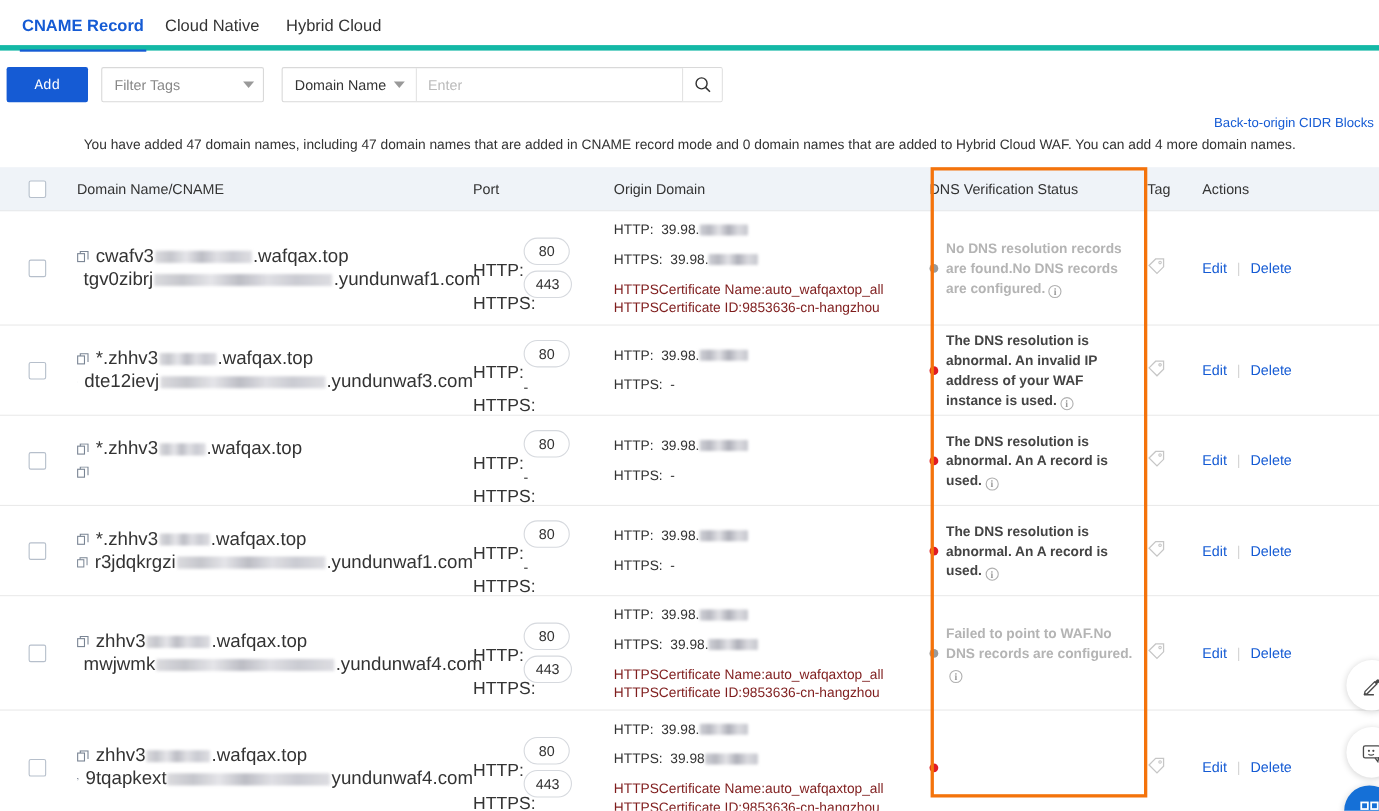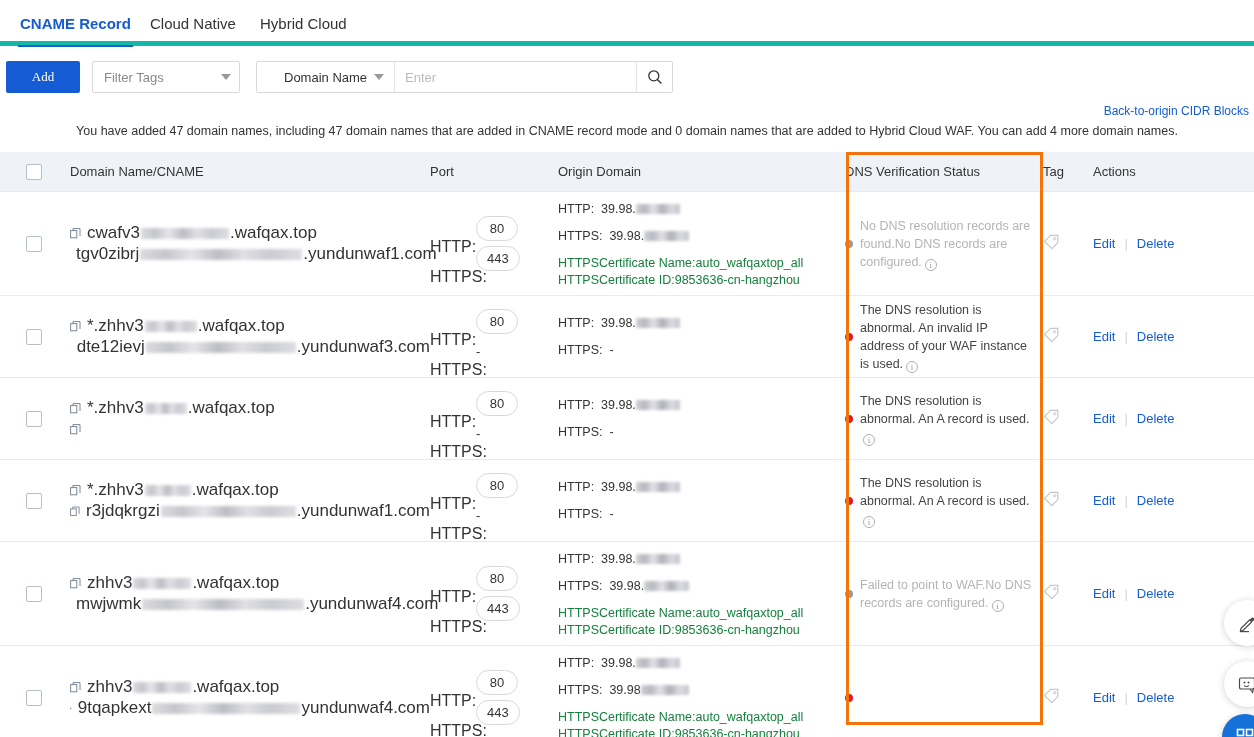--- a/index.html
+++ b/index.html
@@ -31,36 +31,36 @@
   }
   .tab-0 { left: 18px; }
   .tab-1 { left: 148px; }
   .tab-2 { left: 258px; }
 
   
   .toolbar { position: absolute; top: 61px; left: 6px; display: flex; align-items: center; }
   .btn-add {
     width: 74px; height: 32px; background: #155bd4; color: #fff;
     border: none; border-radius: 2px; font-size: 13px; cursor: pointer;
-    font-family: Liberation Serif, serif;
+    font-family: Liberation Mono, monospace;
     display:flex; align-items:center; justify-content:center;
   }
   .select-box {
     margin-left: 12px; width: 148px; height: 32px; border: 1px solid #d9d9d9;
     border-radius: 2px; background: #fff; display: flex; align-items: center;
     padding: 0 8px 0 11px; cursor: pointer; position: relative;
   }
   .select-box .lbl { font-size: 13px; color: #888; flex: 1; }
   .chev {
     width: 0; height: 0; border-left: 5px solid transparent;
     border-right: 5px solid transparent; border-top: 6px solid #999;
   }
   .search-group {
     margin-left: 16px; display: flex; align-items: center; height: 32px;
-    border: 1px solid #d9d9d9; border-radius: 2px; background: #fff; padding-left: 16px;
+    border: 1px solid #d9d9d9; border-radius: 2px; background: #fff;
   }
   .search-sel {
     height: 30px; display: flex; align-items: center; gap: 7px;
     padding: 0 10px 0 11px; border-right: 1px solid #e3e3e3; cursor: pointer;
   }
   .search-sel .lbl { font-size: 13px; color: #333; }
   .search-input {
     border: none; outline: none; height: 30px; width: 241px;
     padding: 0 10px; font-size: 13px; color: #333;
     font-family: "Liberation Sans", sans-serif; background: transparent;
@@ -127,27 +127,27 @@
   .port-pill {
     min-width: 42px; height: 25px; padding: 0 10px; border: 1px solid #d6d9de;
     border-radius: 14px; display: inline-flex; align-items: center;
     justify-content: center; font-size: 13px; color: #333; background: #fff;
   }
   .port-dash { font-size: 13px; color: #333; }
 
   
   .og-line { font-size: 12.5px; color: #333; line-height: 20px; white-space: nowrap; }
   .og-line.sp { margin-top: 7px; }
-  .og-cert { font-size: 12.5px; color: #15803d; line-height: 17px; white-space: nowrap; }
+  .og-cert { font-size: 12.5px; color: #7f1d1d; line-height: 17px; white-space: nowrap; }
   .og-cert.first { margin-top: 9px; }
 
   
   .dns-wrap { display: flex; align-items: center; gap: 7px; padding-right: 8px; }
   .dot { width: 8px; height: 8px; border-radius: 50%; flex: none; }
-  .dns-txt { font-size: 12.5px; line-height: 18px; }
+  .dns-txt { font-size: 12.5px; line-height: 18px; font-weight: bold; }
   .dns-txt.gray { color: #b4b4b4; }
   .dns-txt.dark { color: #444; }
   .info-i {
     display: inline-block; width: 12px; height: 12px; border-radius: 50%;
     border: 1px solid #b0b0b0; color: #9a9a9a; font-size: 9px; line-height: 10px;
     text-align: center; vertical-align: -2px; margin-left: 3px;
     font-family: "Liberation Serif", serif; cursor: pointer;
   }
 
   

